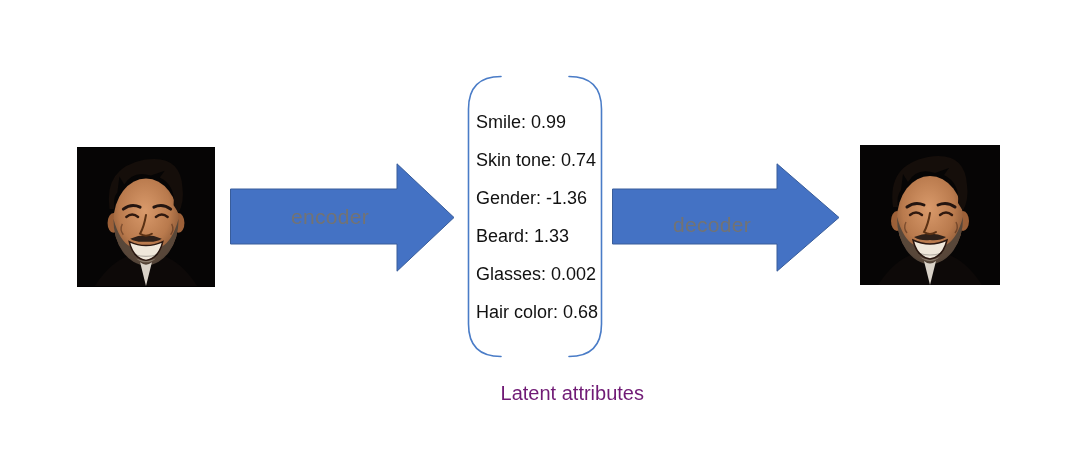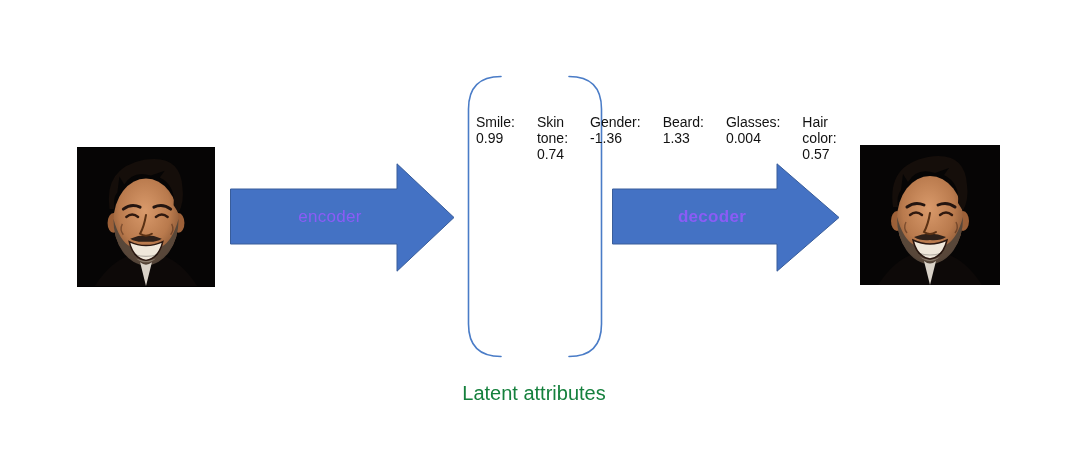--- a/index.html
+++ b/index.html
@@ -11,35 +11,35 @@
   #face-in  { left:77px;  top:147px; width:138px; height:140px; }
   #face-out { left:860px; top:145px; width:140px; height:140px; }
   .portrait { width:100%; height:100%; display:block; }
 
   .arrow-svg { position:absolute; display:block; }
   #enc-arrow { left:230px; top:163px; }
   #dec-arrow { left:612px; top:163px; }
 
   .arrow-label {
     position:absolute; display:flex; align-items:center; justify-content:center;
-    color:#8b5cf6; font-size:17px; letter-spacing:0.3px; pointer-events:none;
+    color:#737373; font-size:21px; letter-spacing:0.3px; pointer-events:none;
   }
   #enc-label { left:230px; top:189px; width:200px; height:55px; }
-  #dec-label { left:612px; top:180px; width:200px; height:73px;font-weight:bold; }
+  #dec-label { left:612px; top:188px; width:200px; height:73px; }
 
   .bracket-svg { position:absolute; left:467px; top:75px; display:block; }
 
   .attr-list {
     position:absolute; left:476px; top:114px; width:125px;
-    display:flex; flex-direction:row; gap:22px;
-    font-size:14px; line-height:16px; color:#111111;
+    display:flex; flex-direction:column; gap:22px;
+    font-size:18px; line-height:16px; color:#111111;justify-content:center;
   }
   .latent-caption {
     position:absolute; left:424px; top:382px; width:220px;
-    text-align:center; font-size:20px; color:#15803d;
+    text-align:right; font-size:20px; color:#701a75;
   }
   .defs-holder { position:absolute; width:0; height:0; overflow:hidden; }
 </style>
 </head>
 <body>
 
 <svg class="defs-holder" aria-hidden="true">
   <defs>
     <radialGradient id="skinGrad" cx="48%" cy="38%" r="72%">
       <stop offset="0%" stop-color="#d99a6b"></stop>
@@ -83,22 +83,22 @@
   <svg class="bracket-svg" width="136" height="283" viewBox="0 0 136 283">
     <path d="M34 1.5 Q1.5 1.5 1.5 34 L1.5 249 Q1.5 281.5 34 281.5" stroke="#4A7CC7" stroke-width="1.6" fill="none" stroke-linecap="round"></path>
     <path d="M102 1.5 Q134.5 1.5 134.5 34 L134.5 249 Q134.5 281.5 102 281.5" stroke="#4A7CC7" stroke-width="1.6" fill="none" stroke-linecap="round"></path>
   </svg>
 
   <div class="attr-list">
     <div>Smile: 0.99</div>
     <div>Skin tone: 0.74</div>
     <div>Gender: -1.36</div>
     <div>Beard: 1.33</div>
-    <div>Glasses: 0.004</div>
-    <div>Hair color: 0.57</div>
+    <div>Glasses: 0.002</div>
+    <div>Hair color: 0.68</div>
   </div>
 
   <svg class="arrow-svg" id="dec-arrow" width="228" height="109" viewBox="0 0 228 109">
     <polygon points="0.5,26 165,26 165,0.8 227,54.5 165,108.2 165,81 0.5,81" fill="#4472C4" stroke="#395D9A" stroke-width="1"></polygon>
   </svg>
   <div class="arrow-label" id="dec-label">decoder</div>
 
   <div class="face-box" id="face-out">
     <svg class="portrait" viewBox="0 0 140 140">
       <rect width="140" height="140" fill="#060505"></rect>

